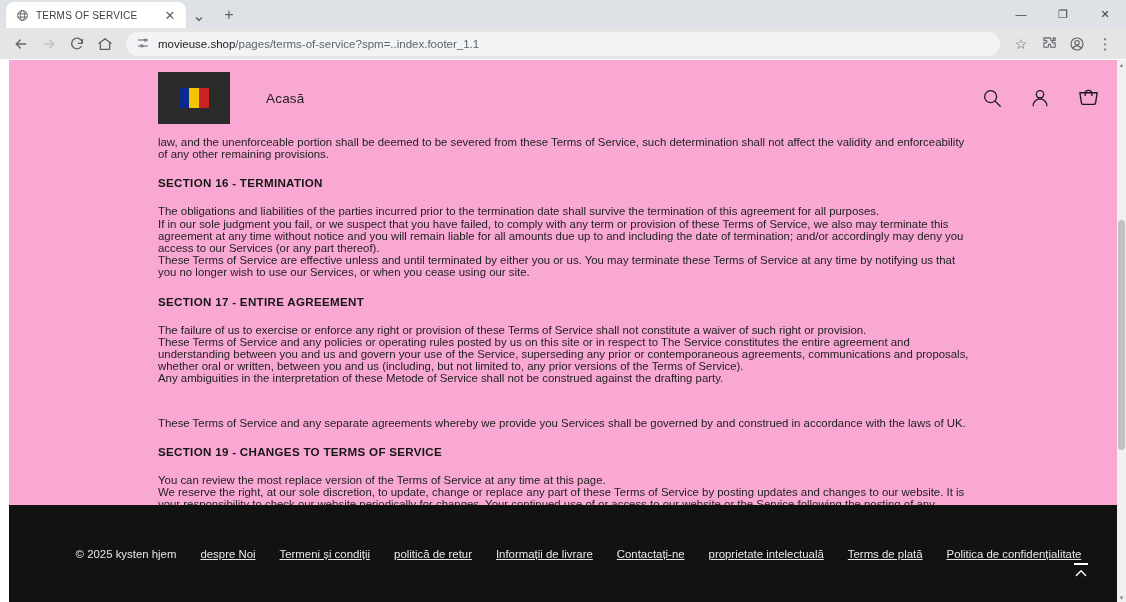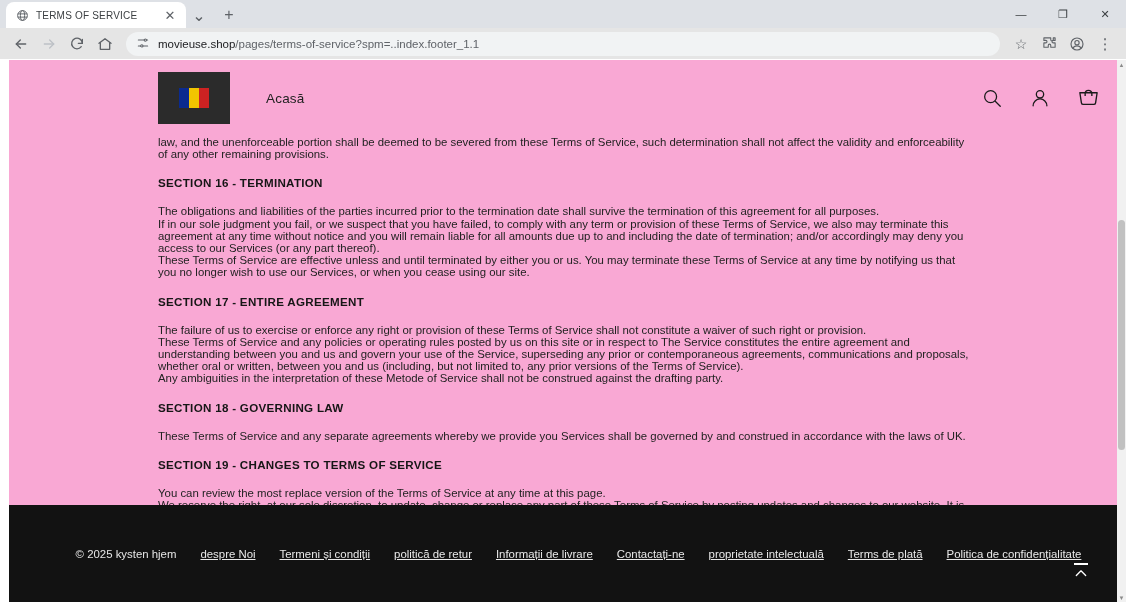--- a/index.html
+++ b/index.html
@@ -383,21 +383,20 @@
       <div class="spacer-sm"></div>
       <h2 class="sec-title">SECTION 17 - ENTIRE AGREEMENT</h2>
       <div class="spacer-sm"></div>
       <p class="para">
         <span class="ln">The failure of us to exercise or enforce any right or provision of these Terms of Service shall not constitute a waiver of such right or provision.</span>
         <span class="ln">These Terms of Service and any policies or operating rules posted by us on this site or in respect to The Service constitutes the entire agreement and understanding between you and us and govern your use of the Service, superseding any prior or contemporaneous agreements, communications and proposals, whether oral or written, between you and us (including, but not limited to, any prior versions of the Terms of Service).</span>
         <span class="ln">Any ambiguities in the interpretation of these Metode of Service shall not be construed against the drafting party.</span>
       </p>
 
       <div class="spacer-sm"></div>
-      <h2 class="sec-title">SECTION 18 - GOVERNING LAW</h2>
       <div class="spacer-sm"></div>
       <p class="para">
         <span class="ln">These Terms of Service and any separate agreements whereby we provide you Services shall be governed by and construed in accordance with the laws of UK.</span>
       </p>
 
       <div class="spacer-sm"></div>
       <h2 class="sec-title">SECTION 19 - CHANGES TO TERMS OF SERVICE</h2>
       <div class="spacer-sm"></div>
       <p class="para">
         <span class="ln">You can review the most replace version of the Terms of Service at any time at this page.</span>

